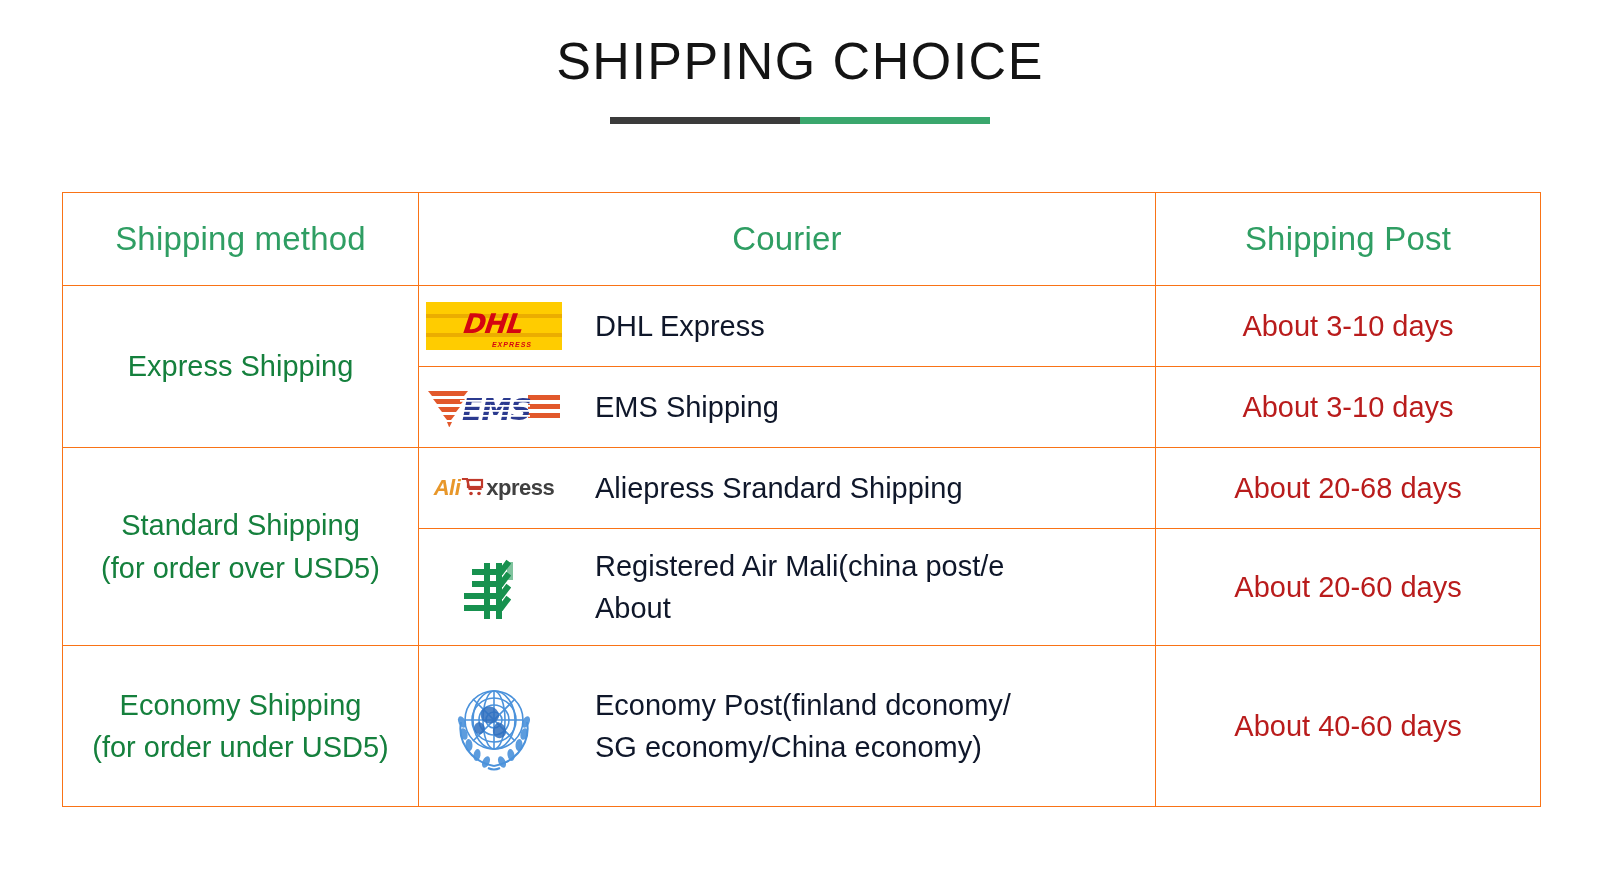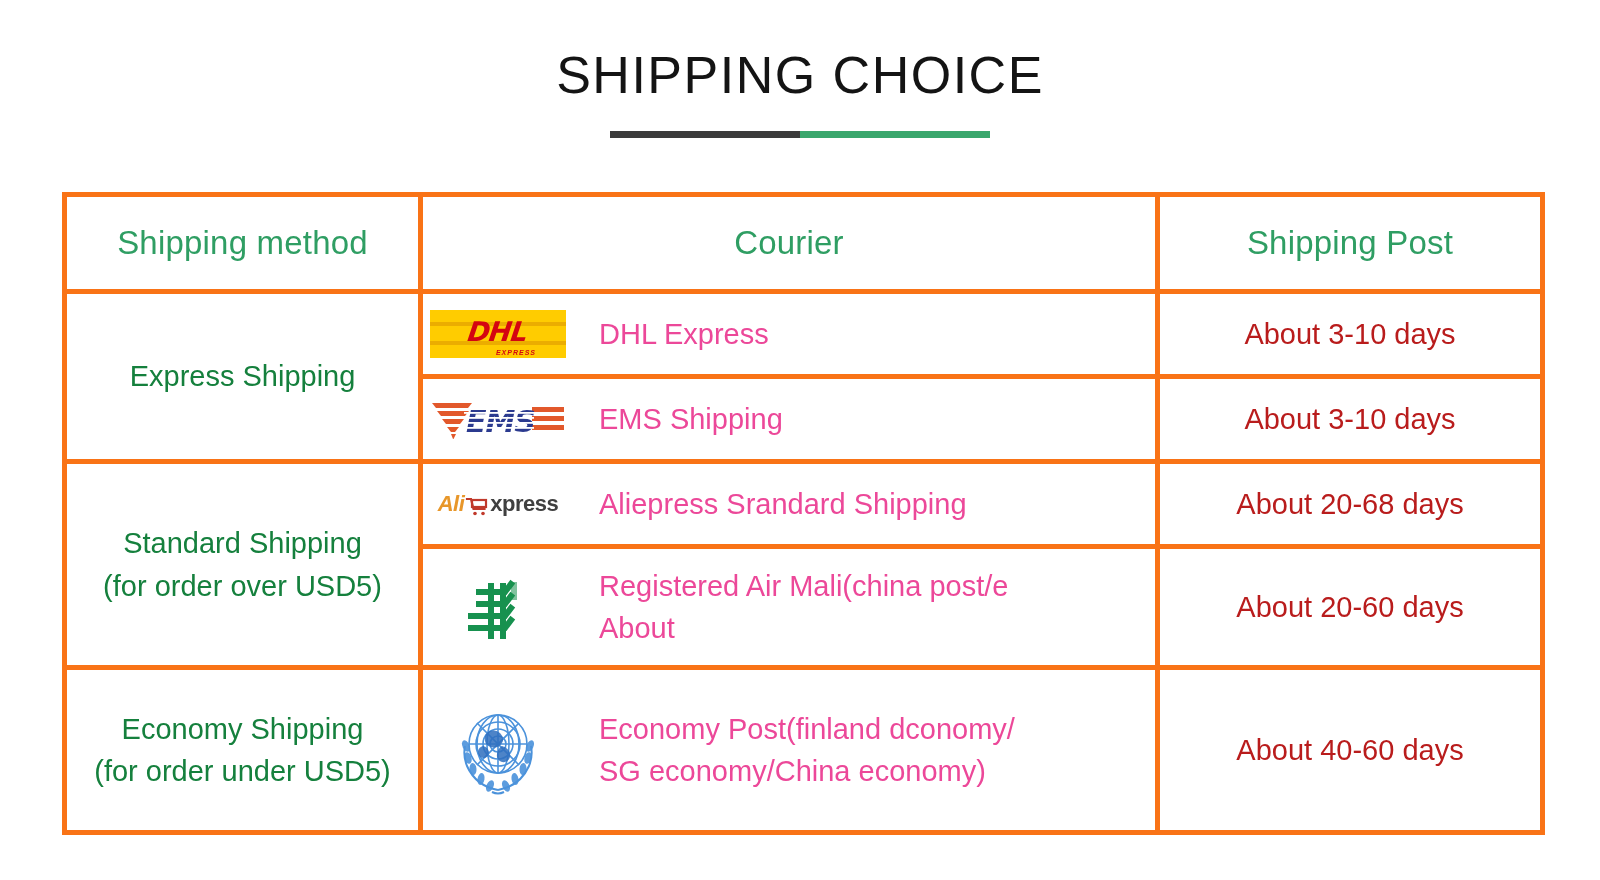--- a/index.html
+++ b/index.html
@@ -7,21 +7,21 @@
   body{
     width:1600px;height:880px;
     background:#ffffff;
     font-family:"Liberation Sans","DejaVu Sans",sans-serif;
     -webkit-font-smoothing:antialiased;
     overflow:hidden;
   }
   .page{position:relative;width:1600px;height:880px;}
 
   
-  .title-block{position:absolute;left:0;top:48px;width:1600px;text-align:center;}
+  .title-block{position:absolute;left:0;top:34px;width:1600px;text-align:center;}
   .title{
     font-size:52px;font-weight:300;letter-spacing:1.5px;
     color:#141414;line-height:1.05;white-space:nowrap;
   }
   .title-rule{
     margin:28px auto 0;width:380px;height:7px;
     display:flex;
   }
   .title-rule .seg-dark{flex:1;background:#3b3b3b;}
   .title-rule .seg-green{flex:1;background:#3aa76d;}
@@ -31,21 +31,21 @@
   table.shipping{
     border-collapse:collapse;
     width:1478px;
     table-layout:fixed;
   }
   table.shipping col.c-method{width:356px;}
   table.shipping col.c-courier{width:737px;}
   table.shipping col.c-time{width:385px;}
 
   table.shipping th,table.shipping td{
-    border:5px solid #f97316;
+    border:1px solid #f97316;
     padding:0;
     vertical-align:middle;
   }
   thead th{
     height:92px;
     font-weight:400;
     font-size:33px;
     color:#2f9e63;
     text-align:center;
     letter-spacing:.2px;
@@ -66,21 +66,21 @@
   td.courier{padding:0 10px 0 18px;}
   .courier-inner{
     display:flex;align-items:center;gap:26px;
     min-height:78px;
   }
   .logo-slot{
     width:150px;min-width:150px;
     display:flex;align-items:center;justify-content:center;
   }
   .courier-name{
-    color:#ec4899;font-size:29px;line-height:1.45;font-weight:400;
+    color:#0f172a;font-size:29px;line-height:1.45;font-weight:400;
   }
   .courier-name .line{display:block;}
 
   
   td.time{
     text-align:center;color:#b91c1c;font-size:29px;font-weight:400;
     white-space:nowrap;
   }
 
   
@@ -107,21 +107,21 @@
   .logo-dhl .dhl-bar.b1{top:12px;}
   .logo-dhl .dhl-bar.b2{bottom:13px;}
   .logo-dhl .dhl-sub{
     position:absolute;bottom:2px;right:30px;
     font-size:7px;font-weight:700;font-style:italic;letter-spacing:1px;
     color:#D40511;
   }
 
   .logo-ems{width:140px;height:52px;display:block;}
   .logo-ali{
-    display:flex;align-items:flex-end;gap:1px;white-space:nowrap;
+    display:flex;align-items:flex-start;gap:1px;white-space:nowrap;
     font-weight:700;font-size:22px;letter-spacing:-.5px;
   }
   .logo-ali .ali{color:#E8972A;font-style:italic;}
   .logo-ali .xpress{color:#404040;}
   .logo-ali svg{display:block;}
   .logo-cnpost{width:74px;height:74px;display:block;}
   .logo-un{width:92px;height:96px;display:block;}
 </style>
 </head>
 <body>

